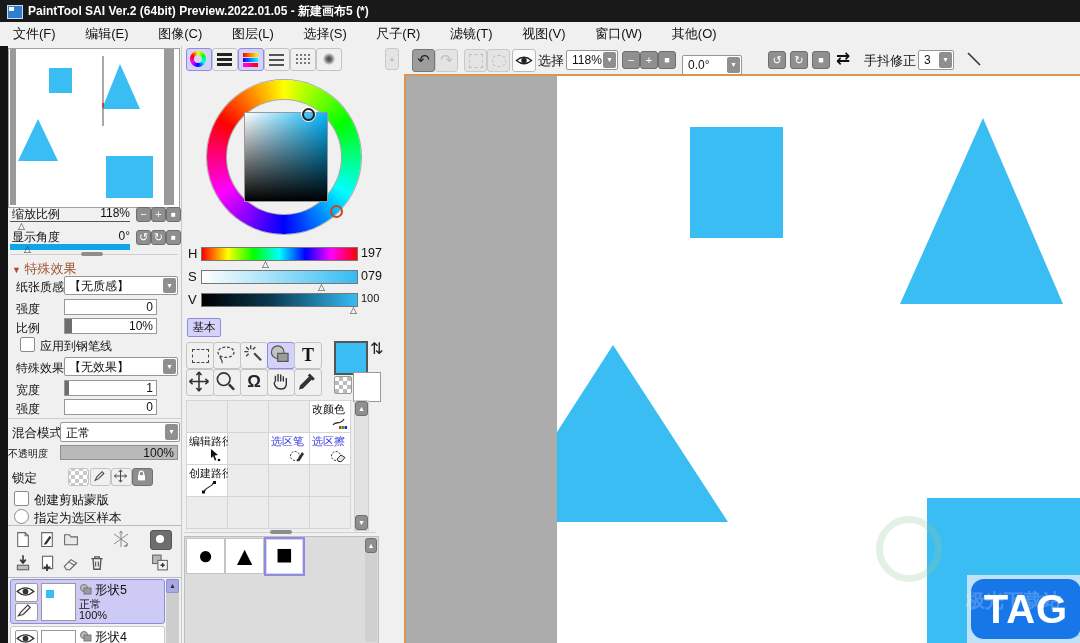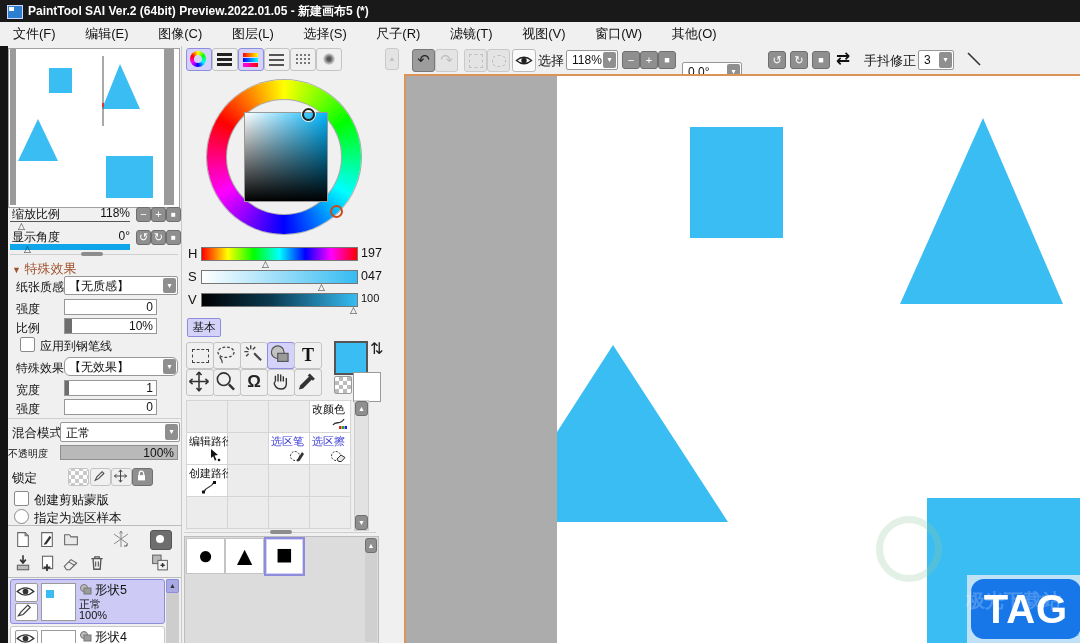--- a/index.html
+++ b/index.html
@@ -131,21 +131,21 @@
   <span class="lbl abs" style="left:8px;top:274px;">比例</span>
   <div class="numin abs" style="left:56px;top:272px;width:88px;height:14px;line-height:14px;">
     <div class="abs" style="left:0;top:0;width:7px;height:14px;background:#6e6e6e;"></div>
     <span>10%</span>
   </div>
 
   <div class="cb abs" style="left:12px;top:291px;"></div>
   <span class="lbl abs" style="left:32px;top:292px;">应用到钢笔线</span>
 
   <span class="lbl abs" style="left:8px;top:314px;">特殊效果</span>
-  <div class="dd abs" style="left:56px;top:311px;width:112px;height:17px;border-radius:6px;">
+  <div class="dd abs" style="left:56px;top:311px;width:112px;height:17px;">
     <span class="abs" style="left:4px;top:1px;">【无效果】</span>
     <span class="ddarrow">▾</span>
   </div>
 
   <span class="lbl abs" style="left:8px;top:336px;">宽度</span>
   <div class="numin abs" style="left:56px;top:334px;width:88px;height:14px;line-height:14px;">
     <div class="abs" style="left:0;top:0;width:4px;height:14px;background:#6e6e6e;"></div>
     <span>1</span>
   </div>
 
@@ -349,21 +349,21 @@
   <span class="abs" style="left:6px;top:200px;font-size:13px;">H</span>
   <div class="abs" style="left:19px;top:201px;width:155px;height:12px;border:1px solid #777;
        background:linear-gradient(90deg,#f00,#ff0,#0f0,#0ff,#00f,#f0f,#f00);"></div>
   <span class="marker abs" style="left:80px;top:214px;">△</span>
   <span class="abs" style="left:179px;top:200px;font-size:12.5px;">197</span>
 
   <span class="abs" style="left:6px;top:223px;font-size:13px;">S</span>
   <div class="abs" style="left:19px;top:224px;width:155px;height:12px;border:1px solid #777;
        background:linear-gradient(90deg,#fff,#35bcf2);"></div>
   <span class="marker abs" style="left:136px;top:237px;">△</span>
-  <span class="abs" style="left:179px;top:223px;font-size:12.5px;">047</span>
+  <span class="abs" style="left:179px;top:223px;font-size:12.5px;">079</span>
 
   <span class="abs" style="left:6px;top:246px;font-size:13px;">V</span>
   <div class="abs" style="left:19px;top:247px;width:155px;height:12px;border:1px solid #777;
        background:linear-gradient(90deg,#000,#0b3a52 45%,#35bcf2);"></div>
   <span class="marker abs" style="left:168px;top:260px;">△</span>
   <span class="abs" style="left:179px;top:246px;font-size:11px;">100</span>
 
   <div class="abs" style="left:5px;top:272px;width:32px;height:17px;background:#d4d2f8;border:1px solid #8e8cdd;border-radius:2px;
        font-size:11.5px;text-align:center;line-height:16px;">
     <span>基本</span>
@@ -531,21 +531,21 @@
   <span class="abs" style="left:138px;top:6px;font-size:13px;">选择</span>
 
   <div class="dd abs" style="left:166px;top:4px;width:50px;height:18px;">
     <span class="abs" style="left:5px;top:2px;">118%</span>
     <span class="ddarrow">▾</span>
   </div>
   <div class="gbtn abs" style="left:222px;top:5px;width:16px;height:16px;line-height:16px;"><span>−</span></div>
   <div class="gbtn abs" style="left:240px;top:5px;width:16px;height:16px;line-height:16px;"><span>+</span></div>
   <div class="gbtn abs" style="left:258px;top:5px;width:16px;height:16px;line-height:16px;font-size:9px;"><span>■</span></div>
 
-  <div class="dd abs" style="left:282px;top:16px;width:58px;height:18px;">
+  <div class="dd abs" style="left:282px;top:9px;width:58px;height:18px;">
     <span class="abs" style="left:5px;top:2px;">0.0°</span>
     <span class="ddarrow">▾</span>
   </div>
   <div class="gbtn abs" style="left:368px;top:5px;width:16px;height:16px;line-height:16px;"><span>↺</span></div>
   <div class="gbtn abs" style="left:390px;top:5px;width:16px;height:16px;line-height:16px;"><span>↻</span></div>
   <div class="gbtn abs" style="left:412px;top:5px;width:16px;height:16px;line-height:16px;font-size:9px;"><span>■</span></div>
 
   <span class="abs" style="left:436px;top:2px;font-size:17px;font-weight:bold;color:#111;">⇄</span>
 
   <span class="abs" style="left:464px;top:6px;font-size:13px;">手抖修正</span>

